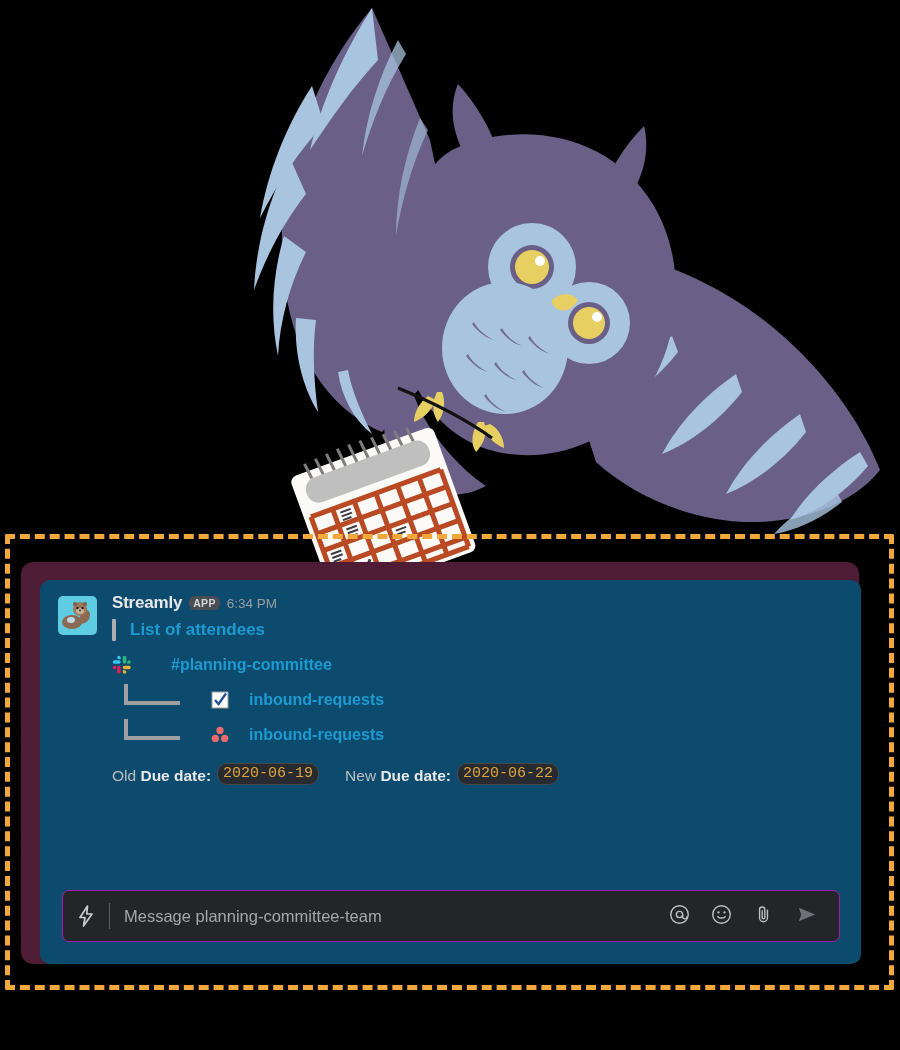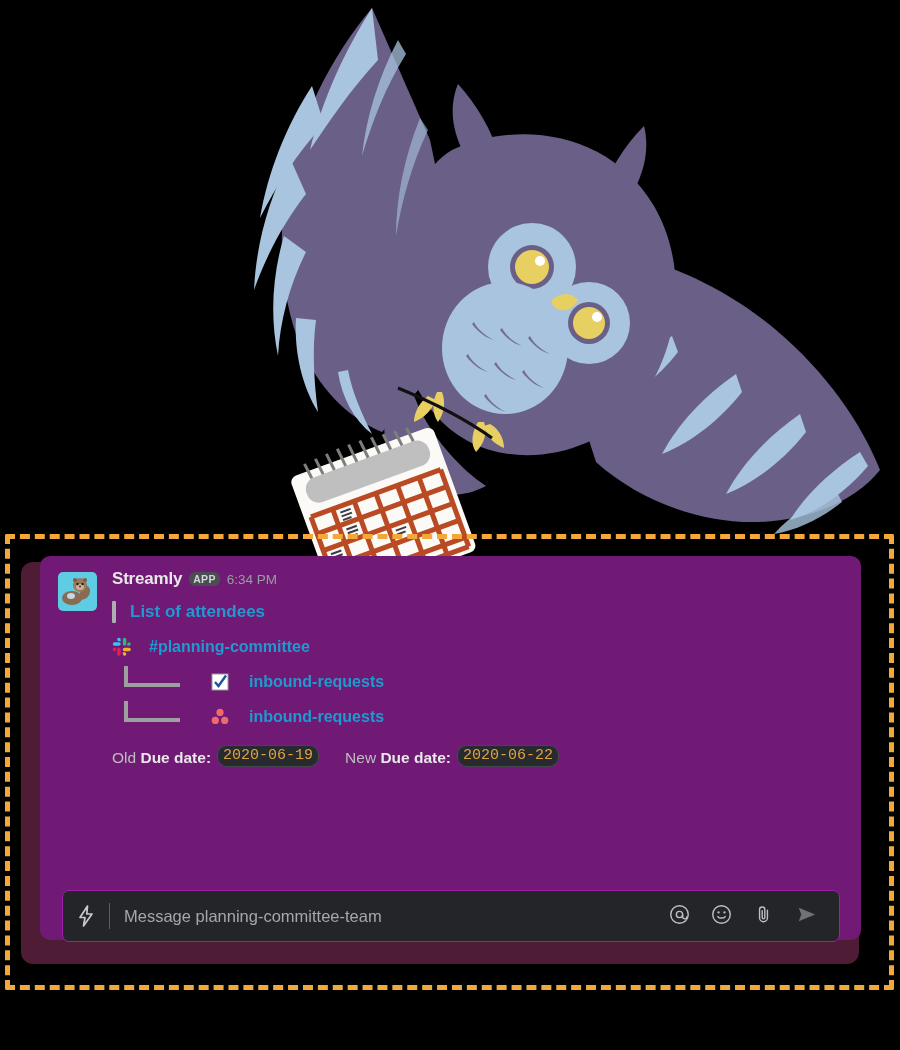--- a/index.html
+++ b/index.html
@@ -44,24 +44,24 @@
     left: 21px;
     top: 562px;
     width: 838px;
     height: 402px;
     background: #4E1C35;
     border-radius: 12px;
   }
   #slack-card {
     position: absolute;
     left: 40px;
-    top: 556px;
+    top: 580px;
     width: 821px;
     height: 384px;
-    background: #701a75;
+    background: #0c4a6e;
     border-radius: 10px;
     overflow: hidden;
   }
 
   
   .message {
     position: relative;
     padding: 14px 18px 0 18px;
     display: flex;
     align-items: flex-start;
@@ -129,21 +129,21 @@
     background: #4A4226;
     color: #D9A93C;
   }
   .mention.blue {
     background: #102C3C;
     color: #2BA3DE;
   }
 
   
   .attachment {
-    margin-top: 14px;
+    margin-top: 8px;
     padding-left: 0px;
   }
   .att-title-row {
     display: flex;
     align-items: center;
     gap: 14px;
   }
   .att-bar {
     width: 4px;
     height: 22px;
@@ -152,21 +152,21 @@
     flex: 0 0 4px;
   }
   .att-title {
     font-size: 17px;
     font-weight: bold;
     color: #1D9BD1;
   }
   .att-row {
     display: flex;
     align-items: center;
-    gap: 6px;
+    gap: 28px;
     margin-top: 14px;
   }
   .att-link {
     font-size: 16px;
     color: #1D9BD1;
     font-weight: bold;
   }
   .att-row.indent {
     padding-left: 12px;
     gap: 8px;

